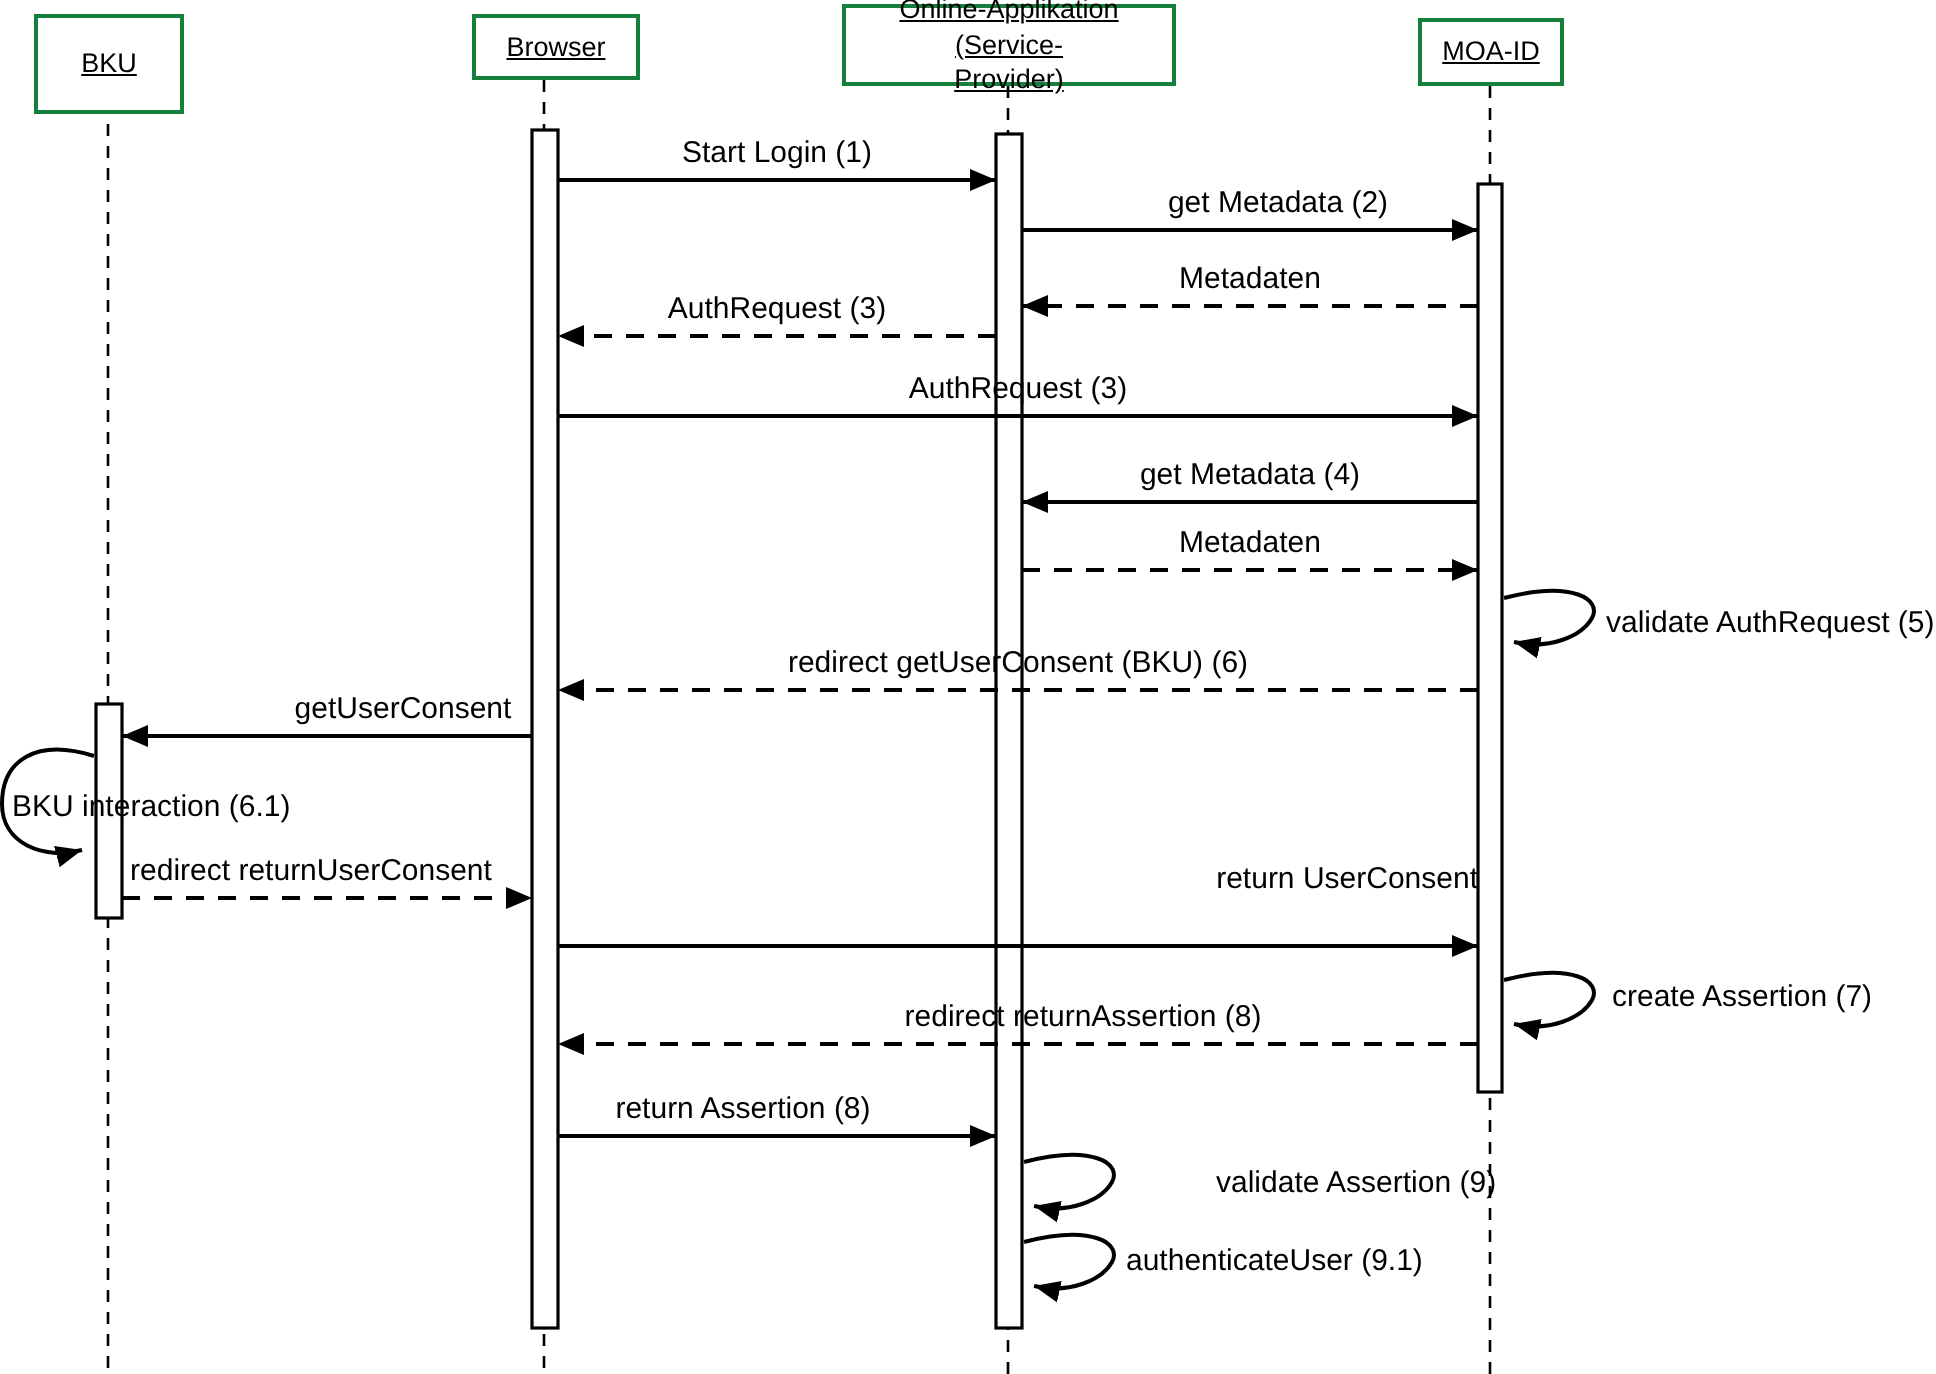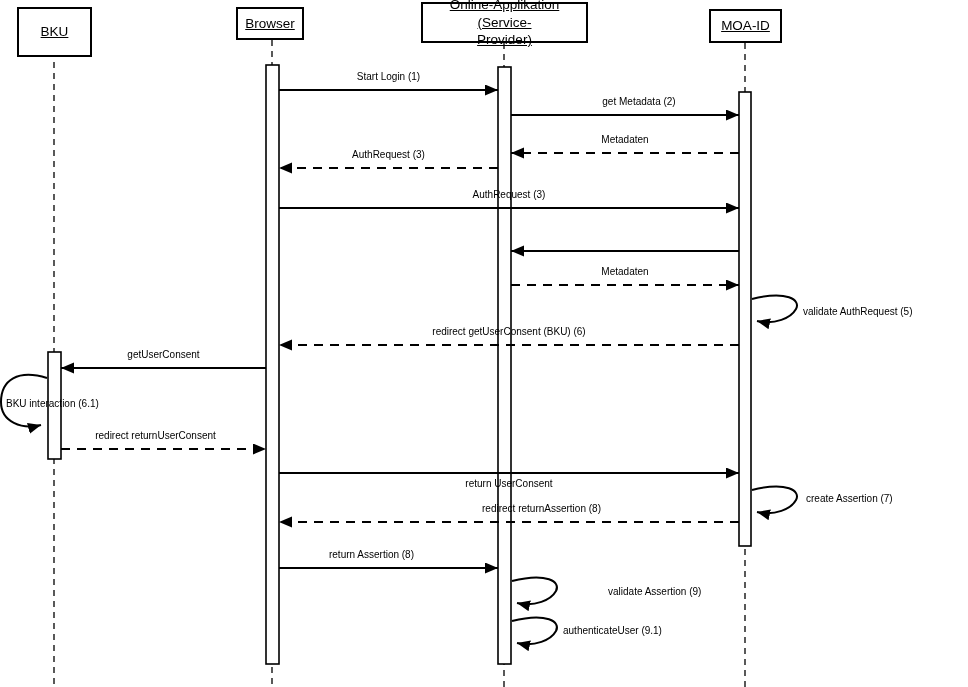--- a/index.html
+++ b/index.html
@@ -8,36 +8,36 @@
     width: 968px; height: 687px;
     background: #ffffff;
     font-family: "Liberation Sans", sans-serif;
     color: #000000;
     overflow: hidden;
   }
   #geom { position: absolute; left: 0; top: 0; z-index: 1; }
   .actor-box {
     position: absolute;
     background: #ffffff;
-    border: 2px solid #000000;
+    border: 2px solid #15803d;
     box-sizing: border-box;
     display: flex; align-items: center; justify-content: center;
     text-align: center;
     z-index: 2;
   }
   .actor-label {
     font-size: 13.5px;
     line-height: 1.3;
     text-decoration: underline;
     white-space: pre-line;
     padding: 0 3px;
   }
   .msg-label {
     position: absolute;
-    font-size: 10px;
+    font-size: 15px;
     line-height: 16px;
     white-space: nowrap;
     z-index: 3;
   }
   .msg-label.center { text-align: center; }
 </style>
 </head>
 <body>
 
 <div id="canvas">
@@ -72,36 +72,37 @@
       <line x1="739" y1="522" x2="279" y2="522" stroke="#000000" stroke-width="2" marker-end="url(#arrow)" stroke-dasharray="9,7"></line>
       <line x1="279" y1="568" x2="498" y2="568" stroke="#000000" stroke-width="2" marker-end="url(#arrow)"></line>
       <path d="M 512 581 C 547 572, 561 582, 556 591 C 551 600, 535 607, 517 603" fill="none" stroke="#000000" stroke-width="2" marker-end="url(#arrow)"></path>
       <path d="M 512 621 C 547 612, 561 622, 556 631 C 551 640, 535 647, 517 643" fill="none" stroke="#000000" stroke-width="2" marker-end="url(#arrow)"></path>
     </svg>
 <div class="msg-label center" style="left: 279px; width: 219px; top: 69px;">Start Login (1)</div>
     <div class="msg-label center" style="left: 511px; width: 256px; top: 94px;">get Metadata (2)</div>
     <div class="msg-label center" style="left: 511px; width: 228px; top: 132px;">Metadaten</div>
     <div class="msg-label center" style="left: 279px; width: 219px; top: 147px;">AuthRequest (3)</div>
     <div class="msg-label center" style="left: 279px; width: 460px; top: 187px;">AuthRequest (3)</div>
+    <div class="msg-label center" style="left: 511px; width: 228px; top: 230px;">get Metadata (4)</div>
     <div class="msg-label center" style="left: 511px; width: 228px; top: 264px;">Metadaten</div>
     <div class="msg-label" style="left: 803px; top: 304px;">validate AuthRequest (5)</div>
     <div class="msg-label center" style="left: 279px; width: 460px; top: 324px;">redirect getUserConsent (BKU) (6)</div>
-    <div class="msg-label center" style="left: 61px; width: 205px; top: 347px;">getUserConsent</div>
+    <div class="msg-label center" style="left: 61px; width: 205px; top: 347px; padding-left: 38px;">getUserConsent</div>
     <div class="msg-label" style="left: 6px; top: 396px;">BKU interaction (6.1)</div>
     <div class="msg-label center" style="left: 61px; width: 189px; top: 428px;">redirect returnUserConsent</div>
-    <div class="msg-label center" style="left: 279px; width: 460px; top: 476px;">return UserConsent</div>
+    <div class="msg-label center" style="left: 279px; width: 460px; top: 432px; text-align: right;">return UserConsent</div>
     <div class="msg-label" style="left: 806px; top: 491px;">create Assertion (7)</div>
     <div class="msg-label center" style="left: 279px; width: 525px; top: 501px;">redirect returnAssertion (8)</div>
     <div class="msg-label center" style="left: 279px; width: 185px; top: 547px;">return Assertion (8)</div>
     <div class="msg-label" style="left: 563px; top: 584px; margin-left: 45px;">validate Assertion (9)</div>
     <div class="msg-label" style="left: 563px; top: 623px;">authenticateUser (9.1)</div>
     <div class="actor-box" style="left: 17px; top: 7px; width: 75px; height: 50px;">
       <span class="actor-label">BKU</span>
     </div>
-    <div class="actor-box" style="left: 236px; top: 7px; width: 68px; height: 33px;">
+    <div class="actor-box" style="left: 236px; top: 7px; width: 84px; height: 33px;">
       <span class="actor-label">Browser</span>
     </div>
     <div class="actor-box" style="left: 421px; top: 2px; width: 167px; height: 41px;">
       <span class="actor-label">Online-Applikation (Service-
 Provider)</span>
     </div>
     <div class="actor-box" style="left: 709px; top: 9px; width: 73px; height: 34px;">
       <span class="actor-label">MOA-ID</span>
     </div>
   </div>

